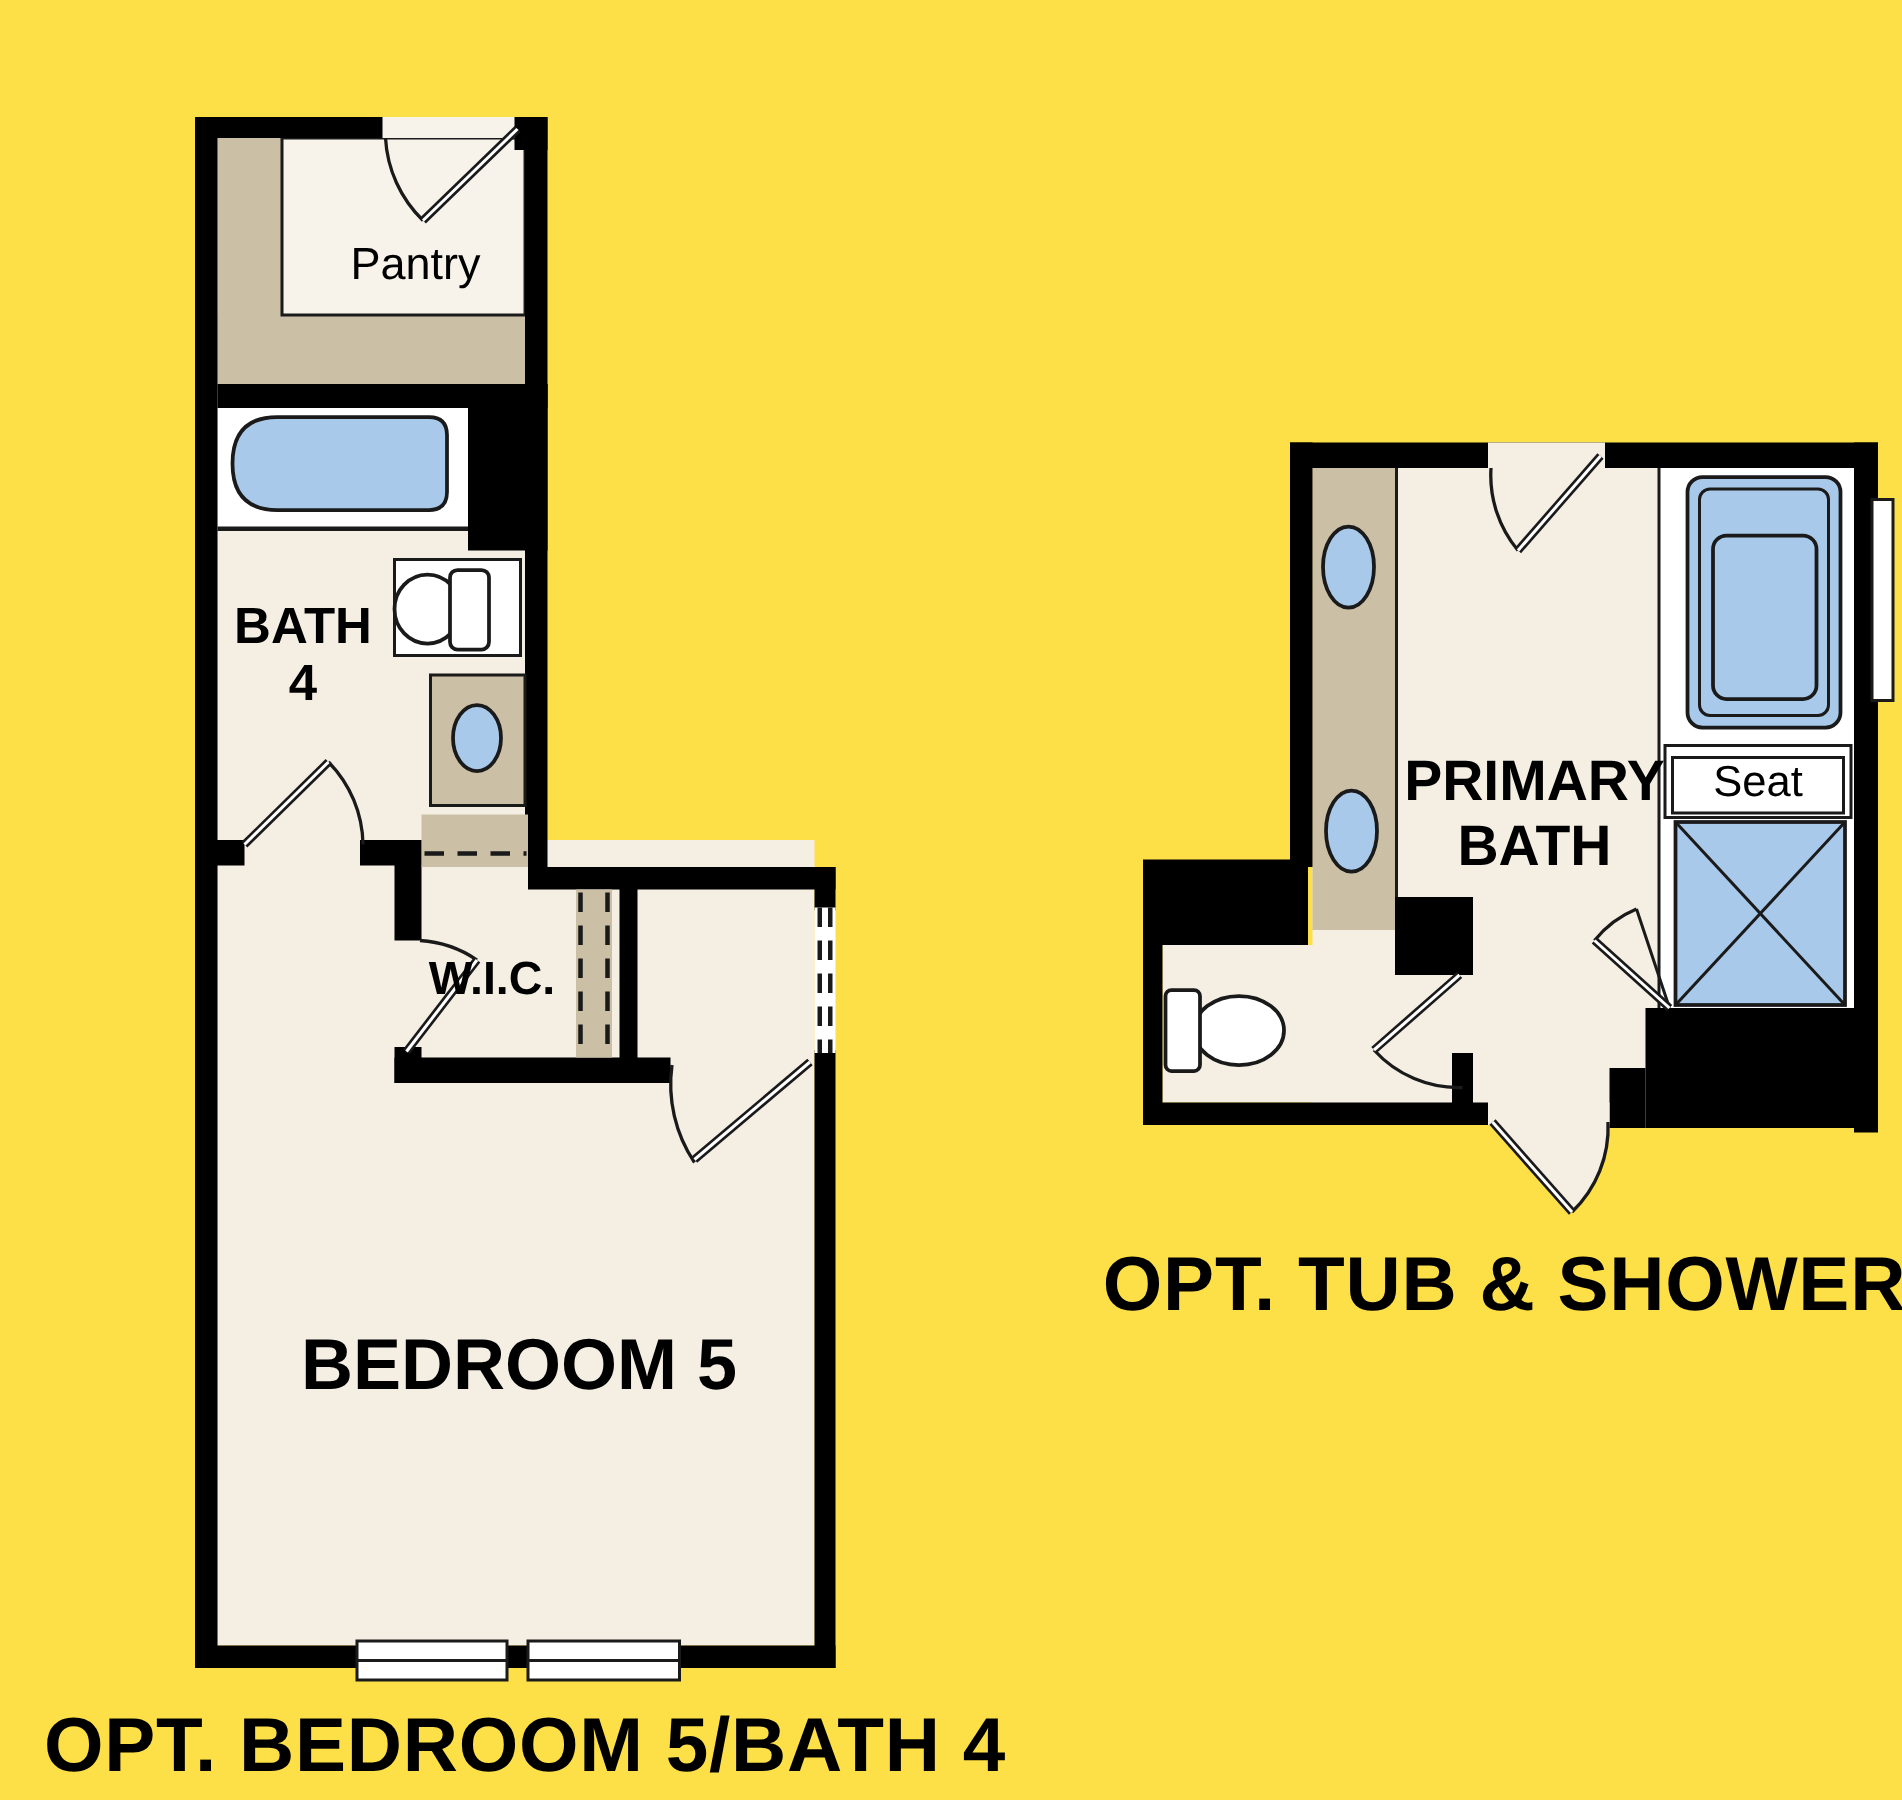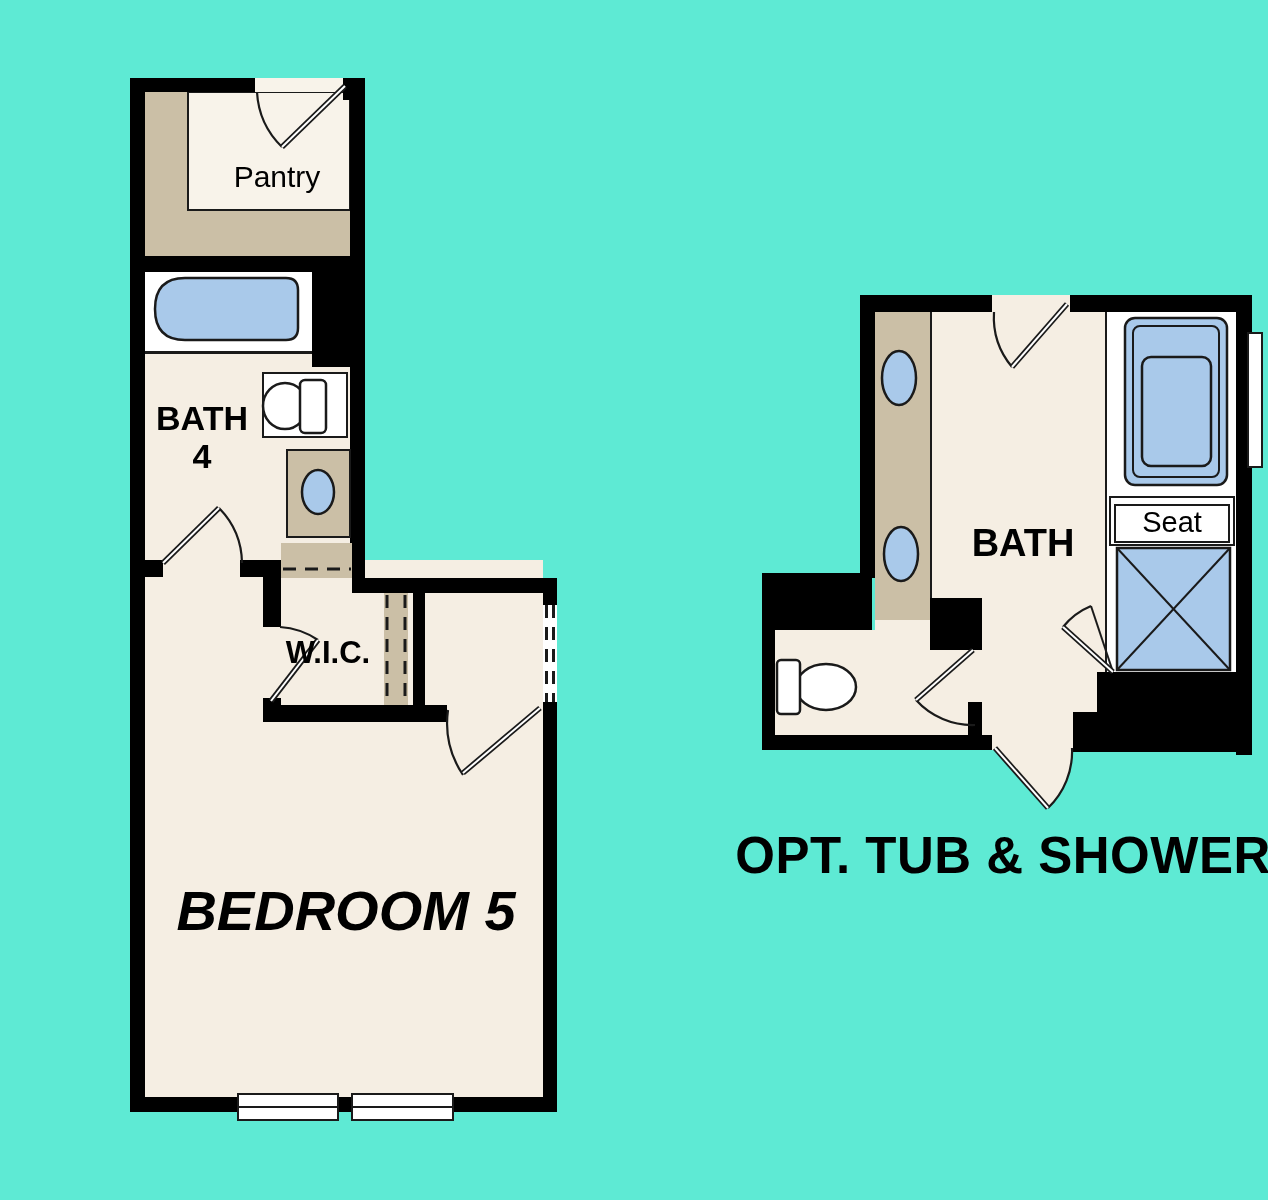--- a/index.html
+++ b/index.html
@@ -1,17 +1,17 @@
 <!DOCTYPE html>
 <html style="--wall: #000000; --floor: #f5eee3; --floor_light: #f8f3ea; --cabinet: #cbbfa6; --fixture: #a9c9ea; --white: #ffffff; --line: #1a1a1a; --text: #000000;"><head>
 <meta charset="utf-8">
 <style>
   html,body{margin:0;padding:0;background:#ffffff;}
   #canvas{
-    position:relative;width:1268px;height:1200px;background:#5eead4;overflow:hidden;
+    position:relative;width:1268px;height:1200px;background:#fde047;overflow:hidden;
     font-family:"Liberation Sans", sans-serif;
   }
   #plan-svg{position:absolute;left:0;top:0;}
   .wall{fill:var(--wall);}
   .floor{fill:var(--floor);}
   .floor-light{fill:var(--floor_light);}
   .tan{fill:var(--cabinet);}
   .white{fill:var(--white);}
   .outlined{stroke:var(--line);stroke-width:2;}
   .fix{fill:var(--fixture);stroke:var(--line);stroke-width:2.5;}
@@ -24,21 +24,21 @@
   .thin{stroke:var(--line);stroke-width:2;fill:none;}
   .plan-label{
     position:absolute;transform:translate(-50%,-50%);
     color:var(--text);text-align:center;white-space:nowrap;line-height:1.12;
   }
   .lbl-regular{font-weight:400;}
   .lbl-bold{font-weight:700;}
   .fs-pantry{font-size:30px;}
   .fs-room{font-size:34px;}
   .fs-wic{font-size:31px;font-weight:bold;}
-  .fs-bedroom{font-size:56px;font-style:italic;}
+  .fs-bedroom{font-size:48px;}
   .fs-primary{font-size:38px;}
   .fs-seat{font-size:29px;}
   .fs-title{font-size:51px;letter-spacing:0.5px;}
 </style>
 </head>
 <body>
 
 <div id="canvas">
 
   <svg id="plan-svg" width="1268" height="1200" viewBox="0 0 1268 1200">
@@ -223,22 +223,24 @@
 
   <div class="plan-label lbl-bold fs-room" style="left:202px;top:437px;">
     <span style="display:block">BATH</span>
     <span style="display:block">4</span>
   </div>
 
   <div class="plan-label lbl-regular fs-wic" style="left:328px;top:653px;">W.I.C.</div>
 
   <div class="plan-label lbl-bold fs-bedroom" style="left:346px;top:911px;">BEDROOM 5</div>
 
+  <div class="plan-label lbl-bold fs-title" style="left:350px;top:1163px;">OPT. BEDROOM 5/BATH 4</div>
 
   <div class="plan-label lbl-bold fs-primary" style="left:1023px;top:543px;">
+    <span style="display:block">PRIMARY</span>
     <span style="display:block">BATH</span>
   </div>
 
   <div class="plan-label lbl-regular fs-seat" style="left:1172px;top:522px;text-align:center;">Seat</div>
 
   <div class="plan-label lbl-bold fs-title" style="left:1003px;top:856px;">OPT. TUB &amp; SHOWER</div>
 
 </div>
 
 </body></html>

